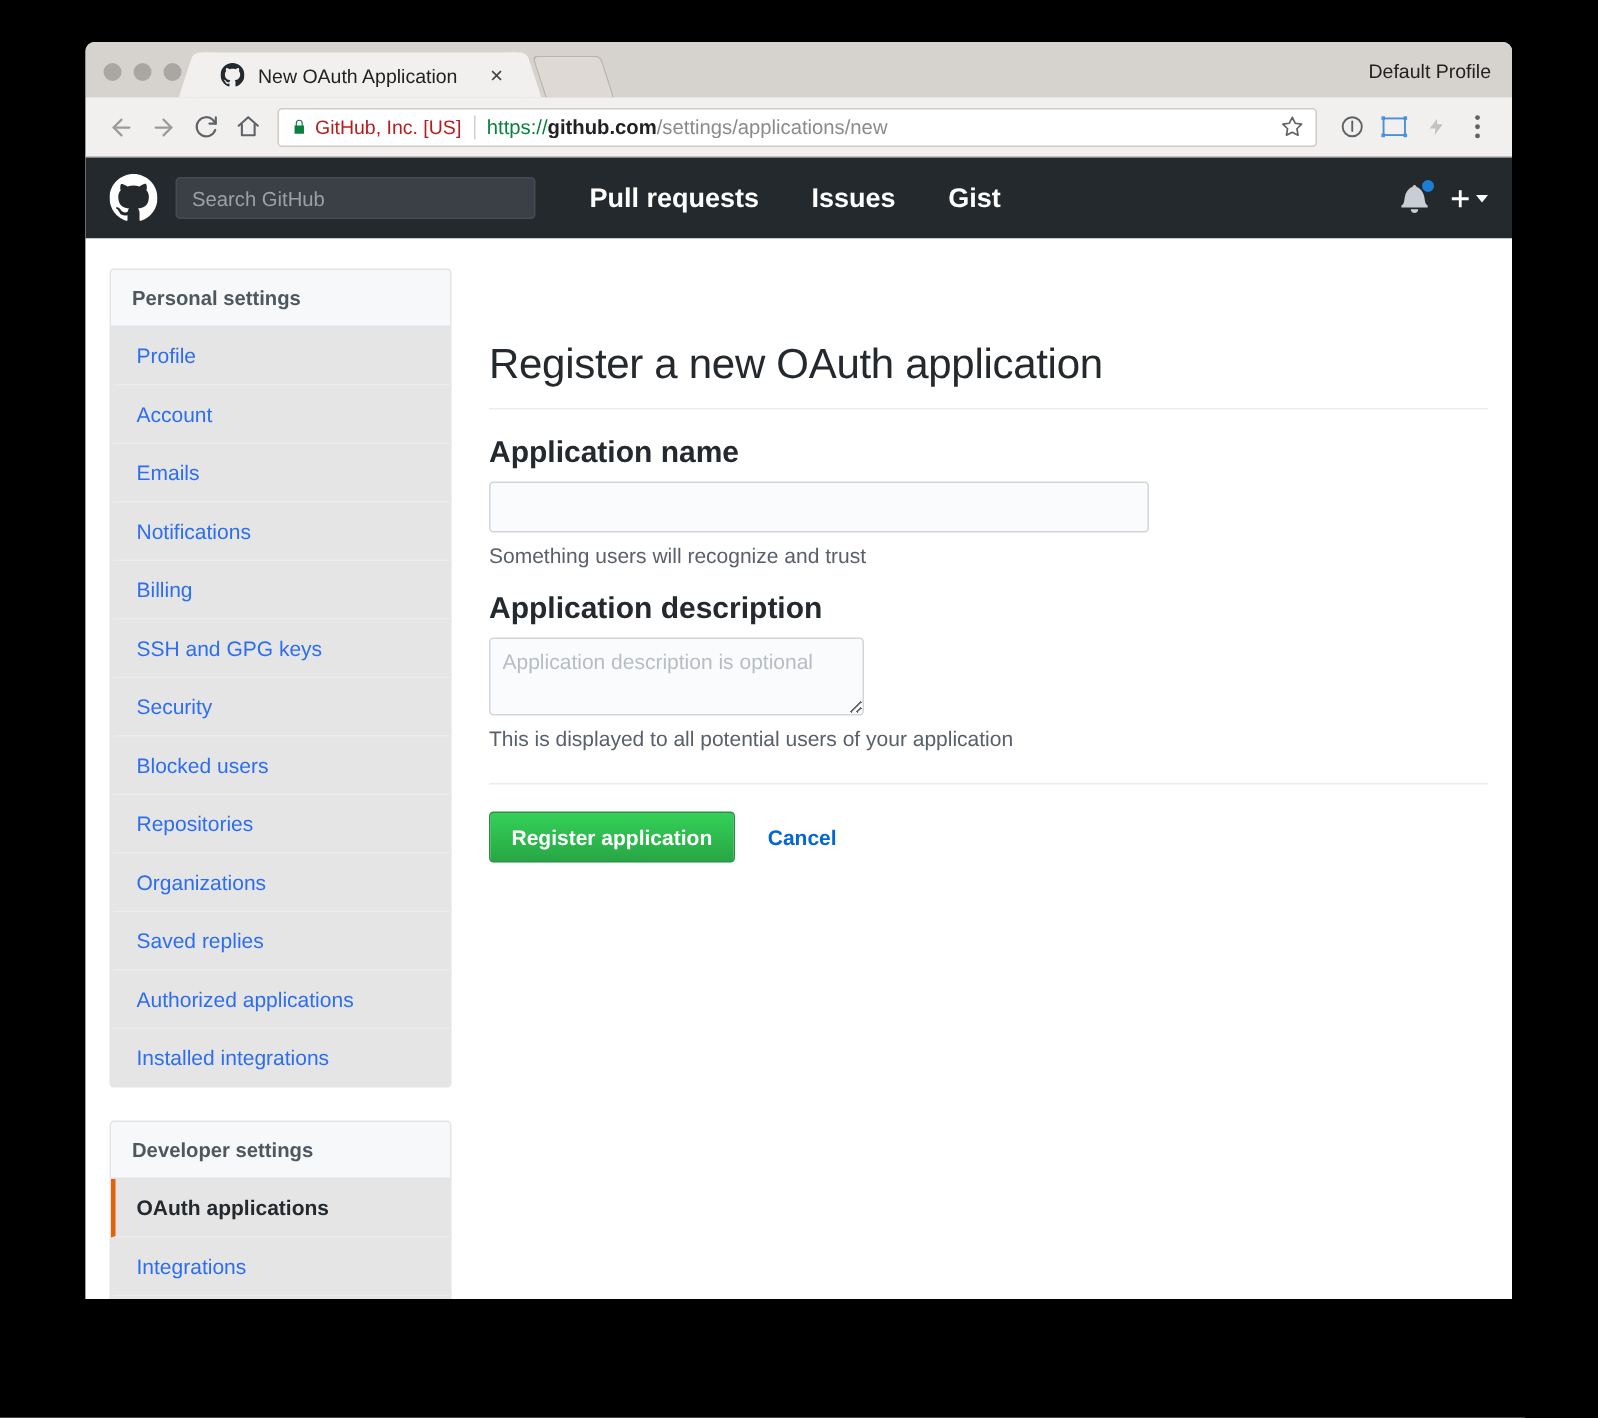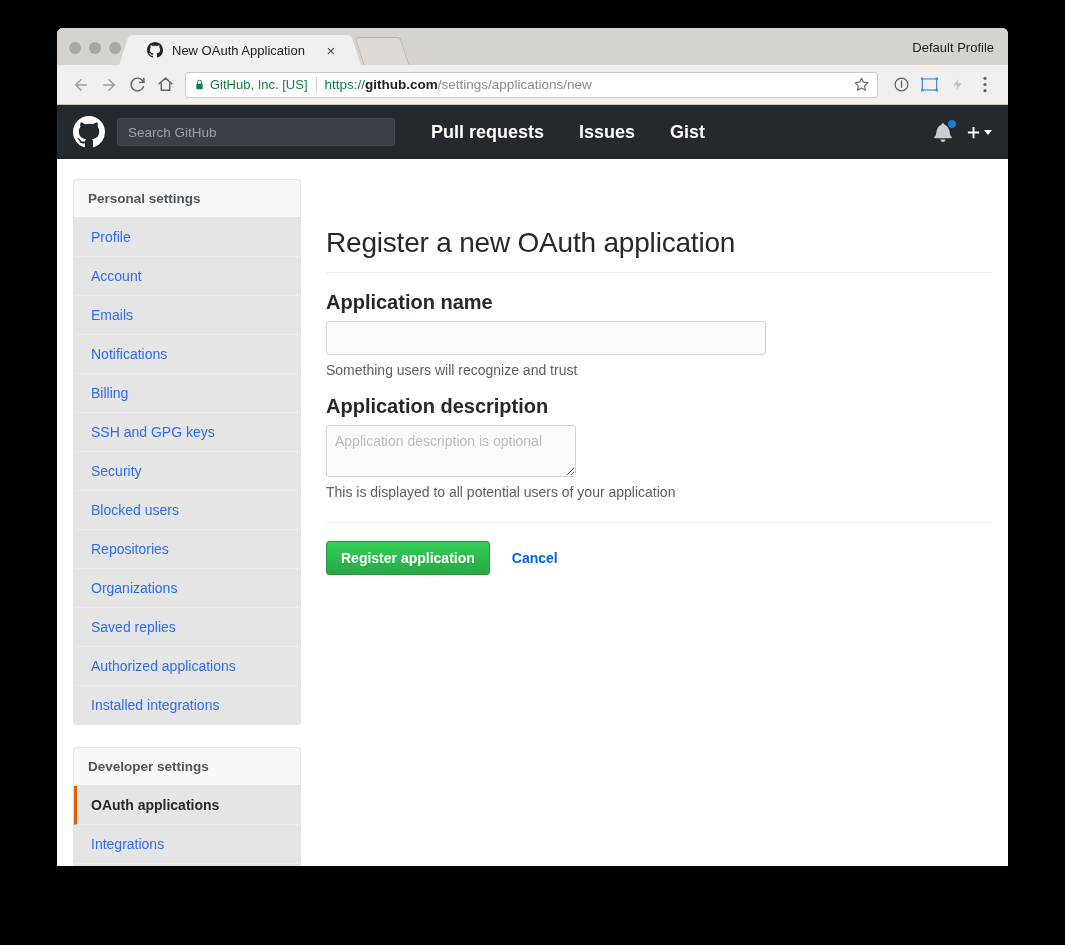--- a/index.html
+++ b/index.html
@@ -138,21 +138,21 @@
     border-radius: 3px;
     display: flex;
     align-items: center;
     padding: 0 8px;
     margin: 0 8px 0 6px;
     overflow: hidden;
   }
   .lock-icon { flex: 0 0 auto; margin-right: 5px; display: flex; align-items: center; }
   .site-id {
     font-size: 13px;
-    color: #15803d;
+    color: #b91c1c;
     white-space: nowrap;
   }
   .omni-sep {
     width: 1px;
     height: 16px;
     background: #d0d0d0;
     margin: 0 8px;
     flex: 0 0 1px;
   }
   .url-text {
@@ -178,21 +178,21 @@
   
   .gh-header {
     height: 54px;
     background: #24292e;
     display: flex;
     align-items: center;
     padding: 0 16px 0 16px;
   }
   .gh-logo { width: 32px; height: 32px; margin-right: 12px; flex: 0 0 32px; }
   .gh-search {
-    width: 278px;
+    width: 240px;
     height: 28px;
     background: #3b4046;
     border: 1px solid #444b53;
     border-radius: 3px;
     color: #b4b8bc;
     font-size: 13.5px;
     padding: 0 10px;
     font-family: "Liberation Sans", sans-serif;
     outline: none;
   }

